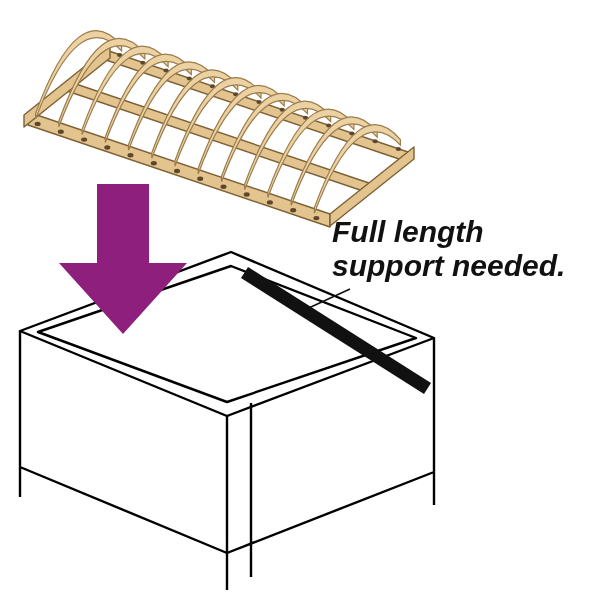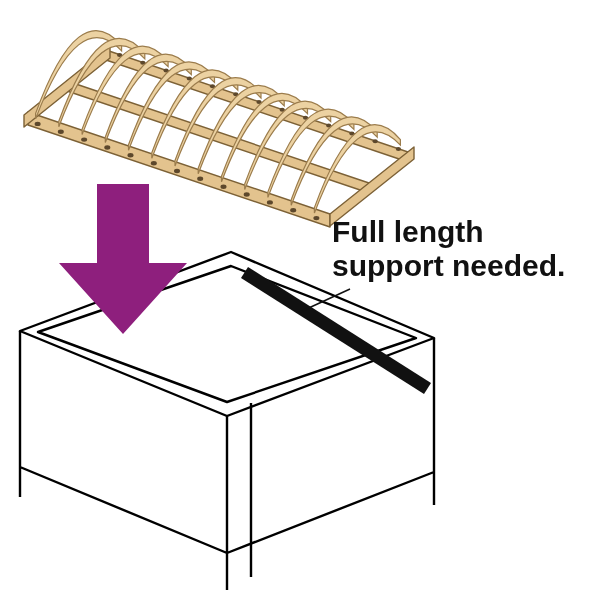--- a/index.html
+++ b/index.html
@@ -2,21 +2,21 @@
 <html style="--background: #ffffff; --arrow-purple: #8e1f7d; --slat-fill: #ecd2a2; --slat-outline: #9b7c4c; --rail-fill: #e3c38e; --rail-outline: #7c6136; --nub: #5d482c; --frame-line: #000000; --beam-black: #111111; --text: #111111;"><head>
 <meta charset="utf-8">
 <style>
   html,body{margin:0;padding:0;}
   body{
     width:600px;height:600px;
     background:var(--background,#ffffff);
     font-family:"Liberation Sans",sans-serif;
     overflow:hidden;
   }
-  .canvas{position:relative;width:600px;height:600px;background:var(--background,#ffffff);}
+  .canvas{position:relative;width:600px;height:600px;background:var(--background,#ffffff);font-style:italic;}
   svg{display:block;}
   .slat{fill:var(--slat-fill,#ecd2a2);stroke:var(--slat-outline,#9b7c4c);stroke-width:1.2;}
   .rail{fill:var(--rail-fill,#e3c38e);stroke:var(--rail-outline,#7c6136);stroke-width:1.4;stroke-linejoin:round;}
   .nub{fill:var(--nub,#5d482c);stroke:none;}
   .frame-fill{fill:#ffffff;stroke:var(--frame-line,#000);stroke-width:2.4;stroke-linejoin:round;}
   .frame-line{fill:none;stroke:var(--frame-line,#000);stroke-width:2.4;stroke-linejoin:round;stroke-linecap:butt;}
   .beam{fill:var(--beam-black,#111);stroke:none;}
   .pointer{stroke:var(--text,#111);stroke-width:1.6;fill:none;}
   .arrow{fill:var(--arrow-purple,#8e1f7d);stroke:none;}
   .annotation-text{font-family:"Liberation Sans",sans-serif;font-weight:700;font-size:30px;fill:var(--text,#111);}

